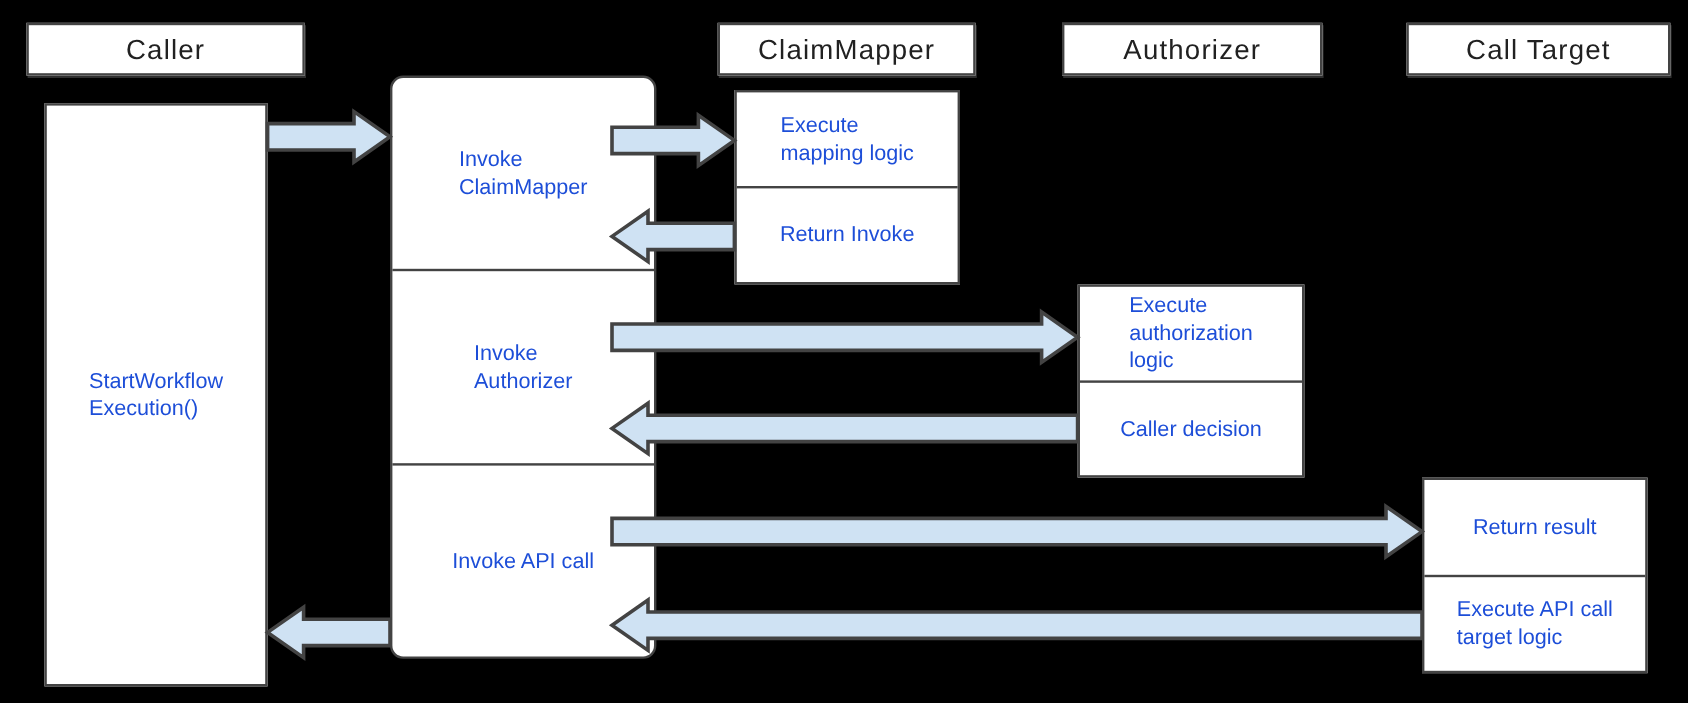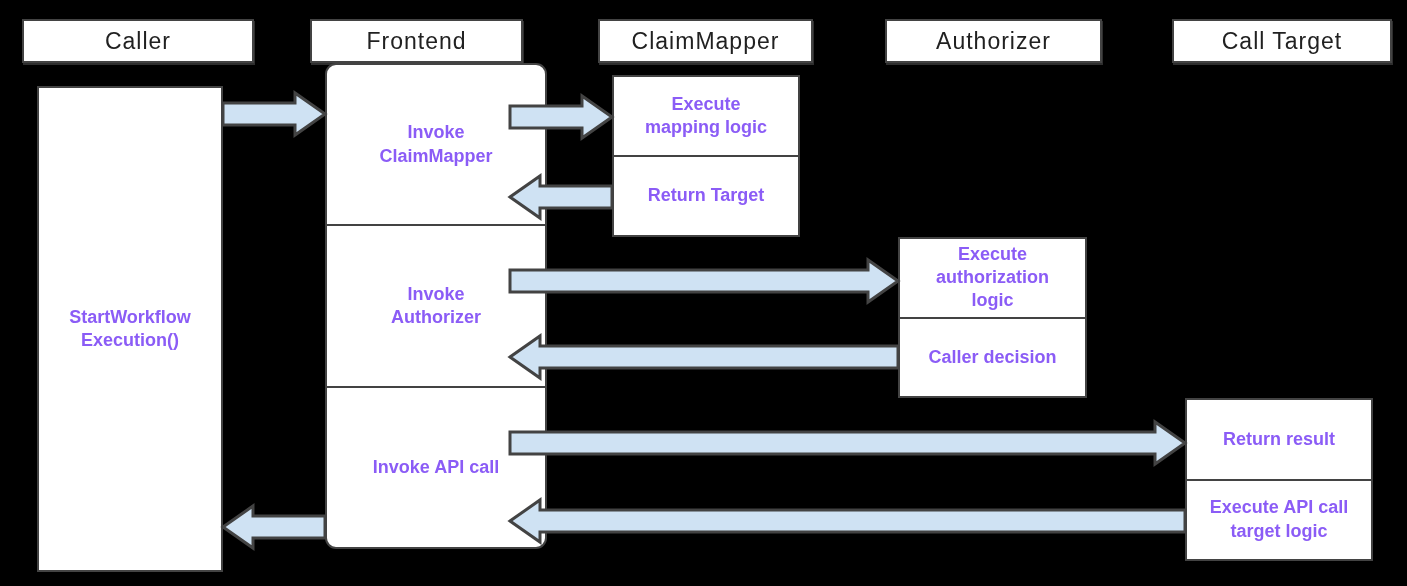--- a/index.html
+++ b/index.html
@@ -44,25 +44,25 @@
     display: flex;
     align-items: center;
     justify-content: center;
     text-align: center;
   }
   .step + .step {
     border-top: 2px solid #434343;
   }
   .label {
     font-size: 18px;
-    font-weight: 700;
+    font-weight: 400;
     line-height: 1.3;
-    color: #8b5cf6;
+    color: #1d4ed8;
     white-space: pre-line;
-    text-align: center;
+    text-align: left;
   }
   .arrow-layer {
     position: absolute;
     left: 0;
     top: 0;
     width: 1407px;
     height: 586px;
     pointer-events: none;
   }
   .arrow {
@@ -72,23 +72,20 @@
     stroke-linejoin: miter;
   }
 </style>
 </head>
 <body>
 
 <div class="stage">
 
   <div class="header-box" style="left:22px; width:232px;">
     <span class="hdr">Caller</span>
-  </div>
-  <div class="header-box" style="left:310px; width:213px;">
-    <span class="hdr">Frontend</span>
   </div>
   <div class="header-box" style="left:598px; width:215px;">
     <span class="hdr">ClaimMapper</span>
   </div>
   <div class="header-box" style="left:885px; width:217px;">
     <span class="hdr">Authorizer</span>
   </div>
   <div class="header-box" style="left:1172px; width:220px;">
     <span class="hdr">Call Target</span>
   </div>
@@ -113,21 +110,21 @@
       <span class="label">Invoke API call</span>
     </div>
   </div>
 
   <div class="activation" style="left:612px; top:75px; width:188px; height:162px;">
     <div class="step">
       <span class="label">Execute
 mapping logic</span>
     </div>
     <div class="step">
-      <span class="label">Return Target</span>
+      <span class="label">Return Invoke</span>
     </div>
   </div>
 
   <div class="activation" style="left:898px; top:237px; width:189px; height:161px;">
     <div class="step">
       <span class="label">Execute
 authorization
 logic</span>
     </div>
     <div class="step">

